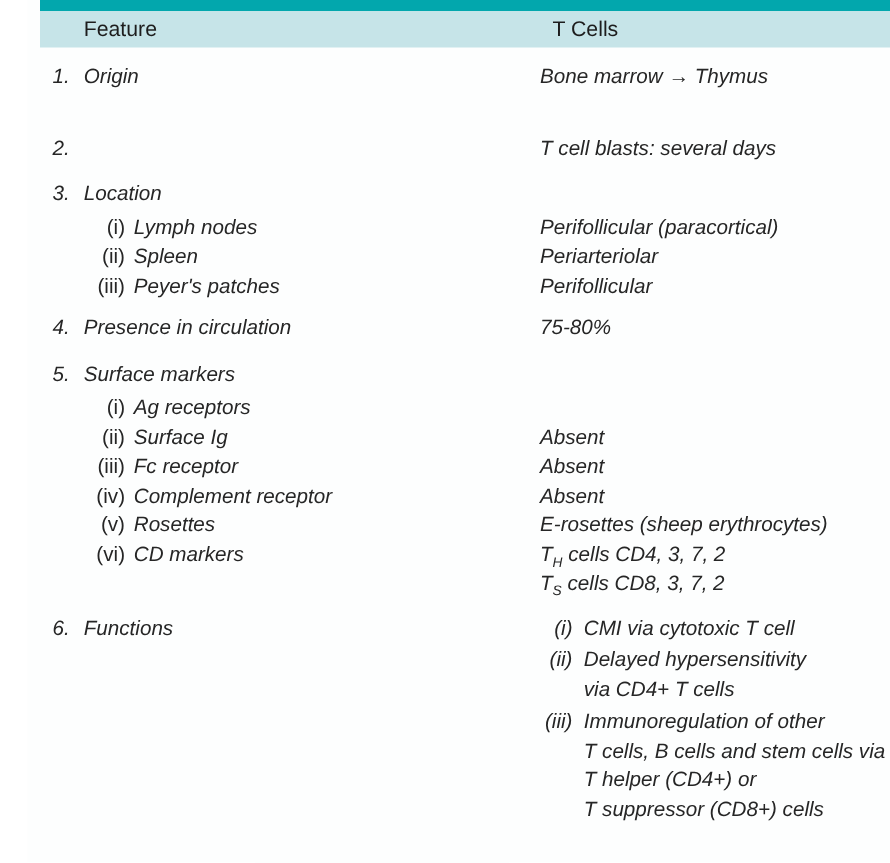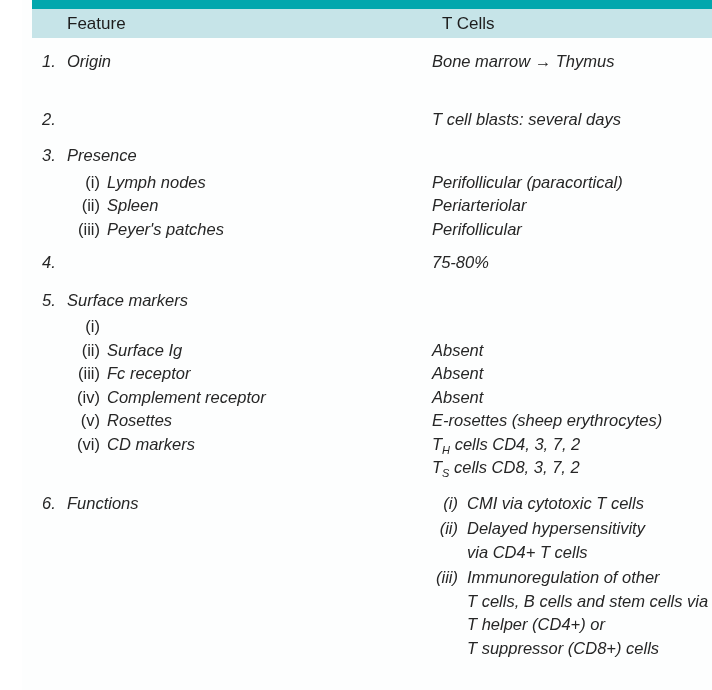--- a/index.html
+++ b/index.html
@@ -115,21 +115,21 @@
           </div>
           <div class="col-right">
             <div class="val-line">T cell blasts: several days</div>
           </div>
         </div>
       </div>
       <div class="group g-2">
         <div class="main-line">
           <div class="col-left">
             <span class="num-main">3.</span>
-            <span class="label-main">Presence</span>
+            <span class="label-main">Location</span>
           </div>
           <div class="col-right"></div>
         </div>
         <div class="subs">
           <div class="sub-line">
             <div class="sub-left">
               <span class="sub-num">(i)</span>
               <span class="sub-label">Lymph nodes</span>
             </div>
             <div class="col-right">
@@ -153,38 +153,40 @@
             <div class="col-right">
               <div class="val-line">Perifollicular</div>
             </div>
           </div>
         </div>
       </div>
       <div class="group g-3">
         <div class="main-line">
           <div class="col-left">
             <span class="num-main">4.</span>
+            <span class="label-main">Presence in circulation</span>
           </div>
           <div class="col-right">
             <div class="val-line">75-80%</div>
           </div>
         </div>
       </div>
       <div class="group g-4">
         <div class="main-line">
           <div class="col-left">
             <span class="num-main">5.</span>
             <span class="label-main">Surface markers</span>
           </div>
           <div class="col-right"></div>
         </div>
         <div class="subs">
           <div class="sub-line">
             <div class="sub-left">
               <span class="sub-num">(i)</span>
+              <span class="sub-label">Ag receptors</span>
             </div>
           </div>
           <div class="sub-line">
             <div class="sub-left">
               <span class="sub-num">(ii)</span>
               <span class="sub-label">Surface Ig</span>
             </div>
             <div class="col-right">
               <div class="val-line">Absent</div>
             </div>
@@ -231,21 +233,21 @@
       <div class="group g-5">
         <div class="main-line">
           <div class="col-left">
             <span class="num-main">6.</span>
             <span class="label-main">Functions</span>
           </div>
           <div class="col-right">
             <div class="fn-item">
               <span class="fn-num">(i)</span>
               <div class="fn-lines">
-                <div class="fn-line">CMI via cytotoxic T cells</div>
+                <div class="fn-line">CMI via cytotoxic T cell</div>
               </div>
             </div>
             <div class="fn-item">
               <span class="fn-num">(ii)</span>
               <div class="fn-lines">
                 <div class="fn-line">Delayed hypersensitivity</div>
                 <div class="fn-line">via CD4+ T cells</div>
               </div>
             </div>
             <div class="fn-item">

